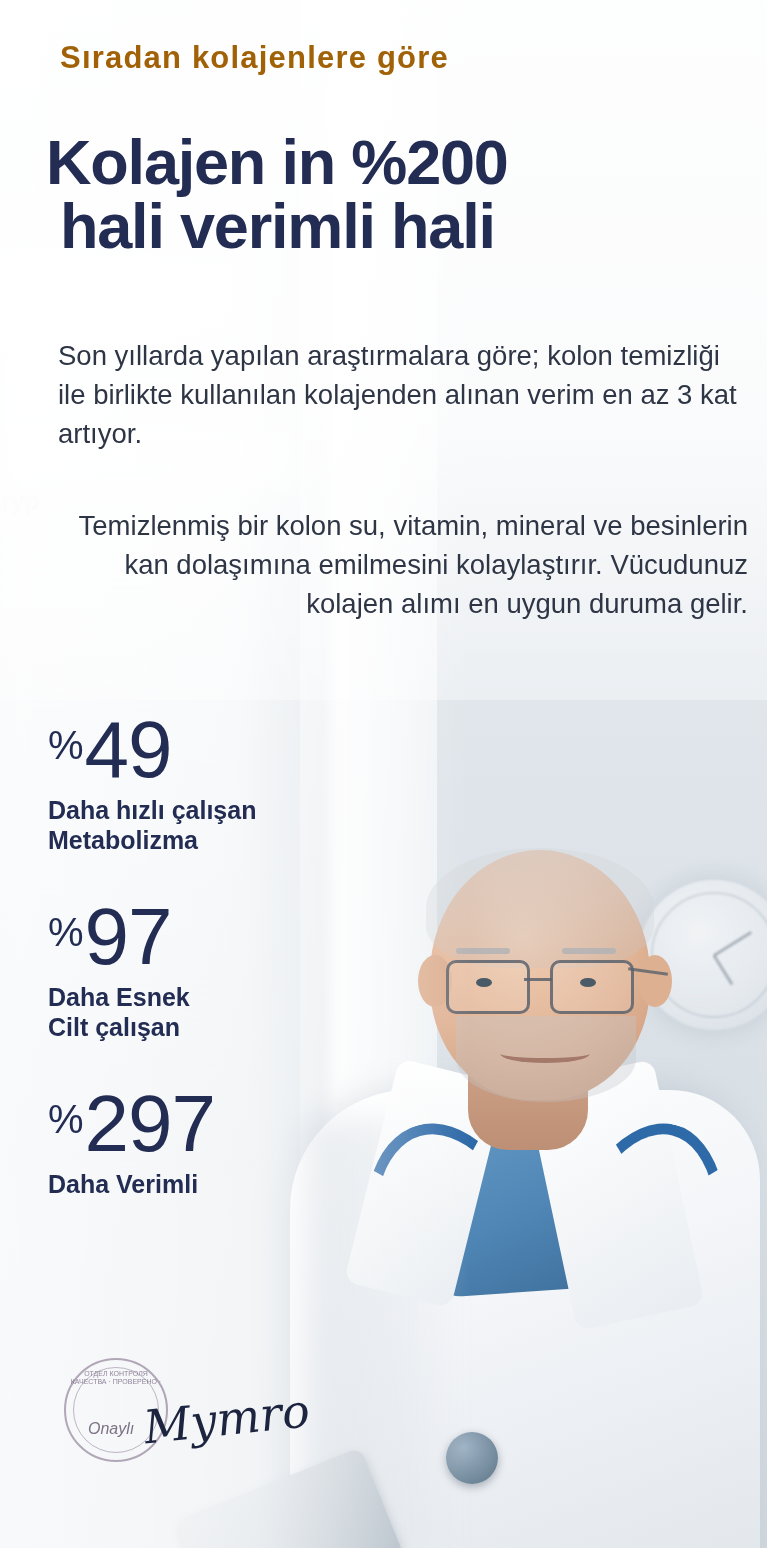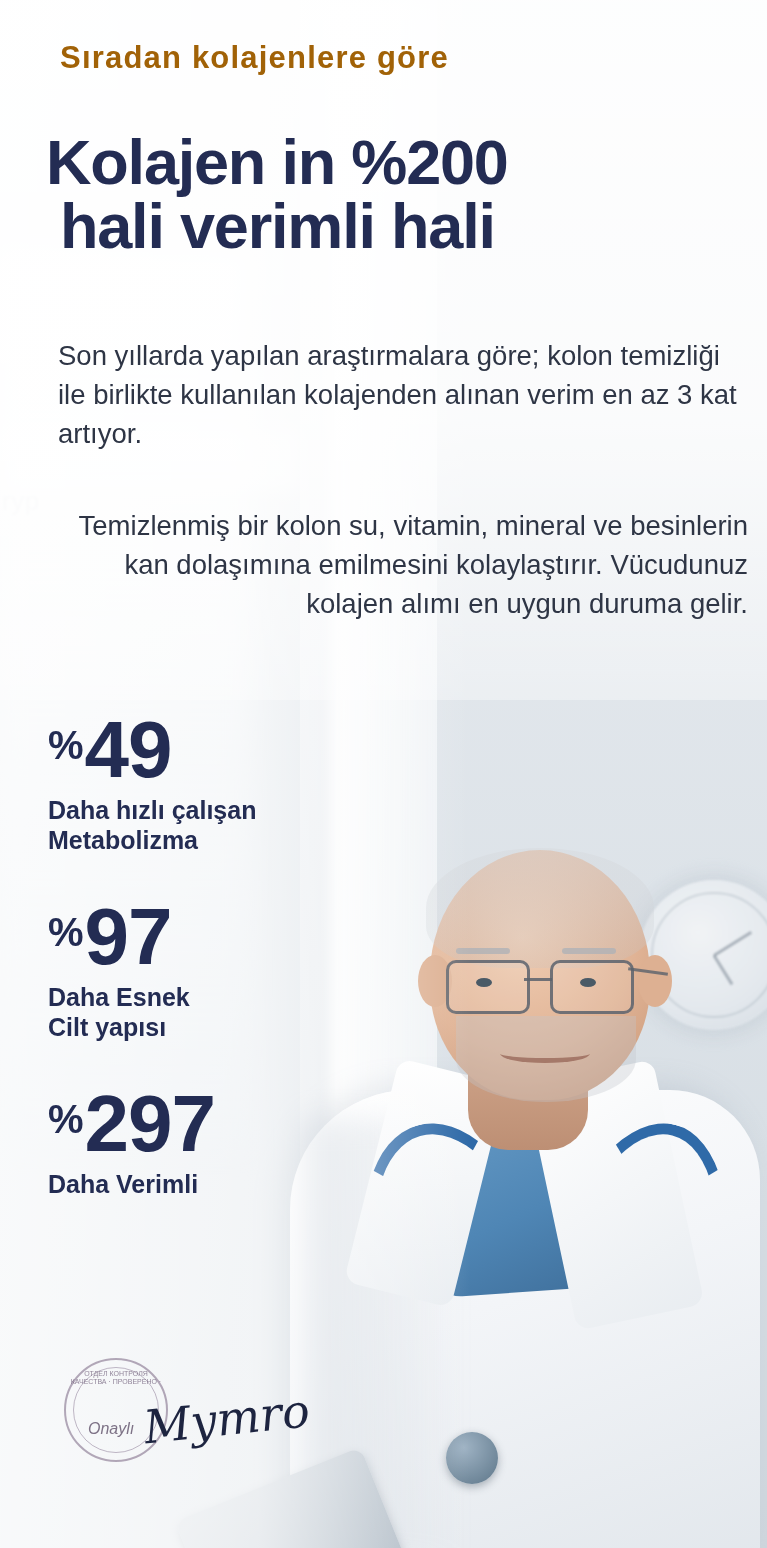--- a/index.html
+++ b/index.html
@@ -314,21 +314,21 @@
   .para-2 { top: 478px; text-align: right; }
 
   .stats {
     position: absolute;
     left: 48px; top: 712px;
     width: 340px;
   }
   .stat { position: relative; margin-bottom: 44px; }
   .stat-value {
     color: #232c53;
-    font-weight: bold;
+    font-weight: normal;
     letter-spacing: -1px;
     line-height: .95;
   }
   .stat-pct {
     font-size: 40px;
     vertical-align: 18px;
     margin-right: 2px;
   }
   .stat-num { font-size: 80px; }
   .stat-label {
@@ -461,21 +461,21 @@
           <div>Metabolizma</div>
         </div>
       </div>
 
       <div class="stat">
         <div class="stat-value">
           <span class="stat-pct">%</span><span class="stat-num">97</span>
         </div>
         <div class="stat-label">
           <div>Daha Esnek</div>
-          <div>Cilt yapısı</div>
+          <div>Cilt çalışan</div>
         </div>
       </div>
 
       <div class="stat">
         <div class="stat-value">
           <span class="stat-pct">%</span><span class="stat-num">297</span>
         </div>
         <div class="stat-label">
           <div>Daha Verimli</div>
         </div>

